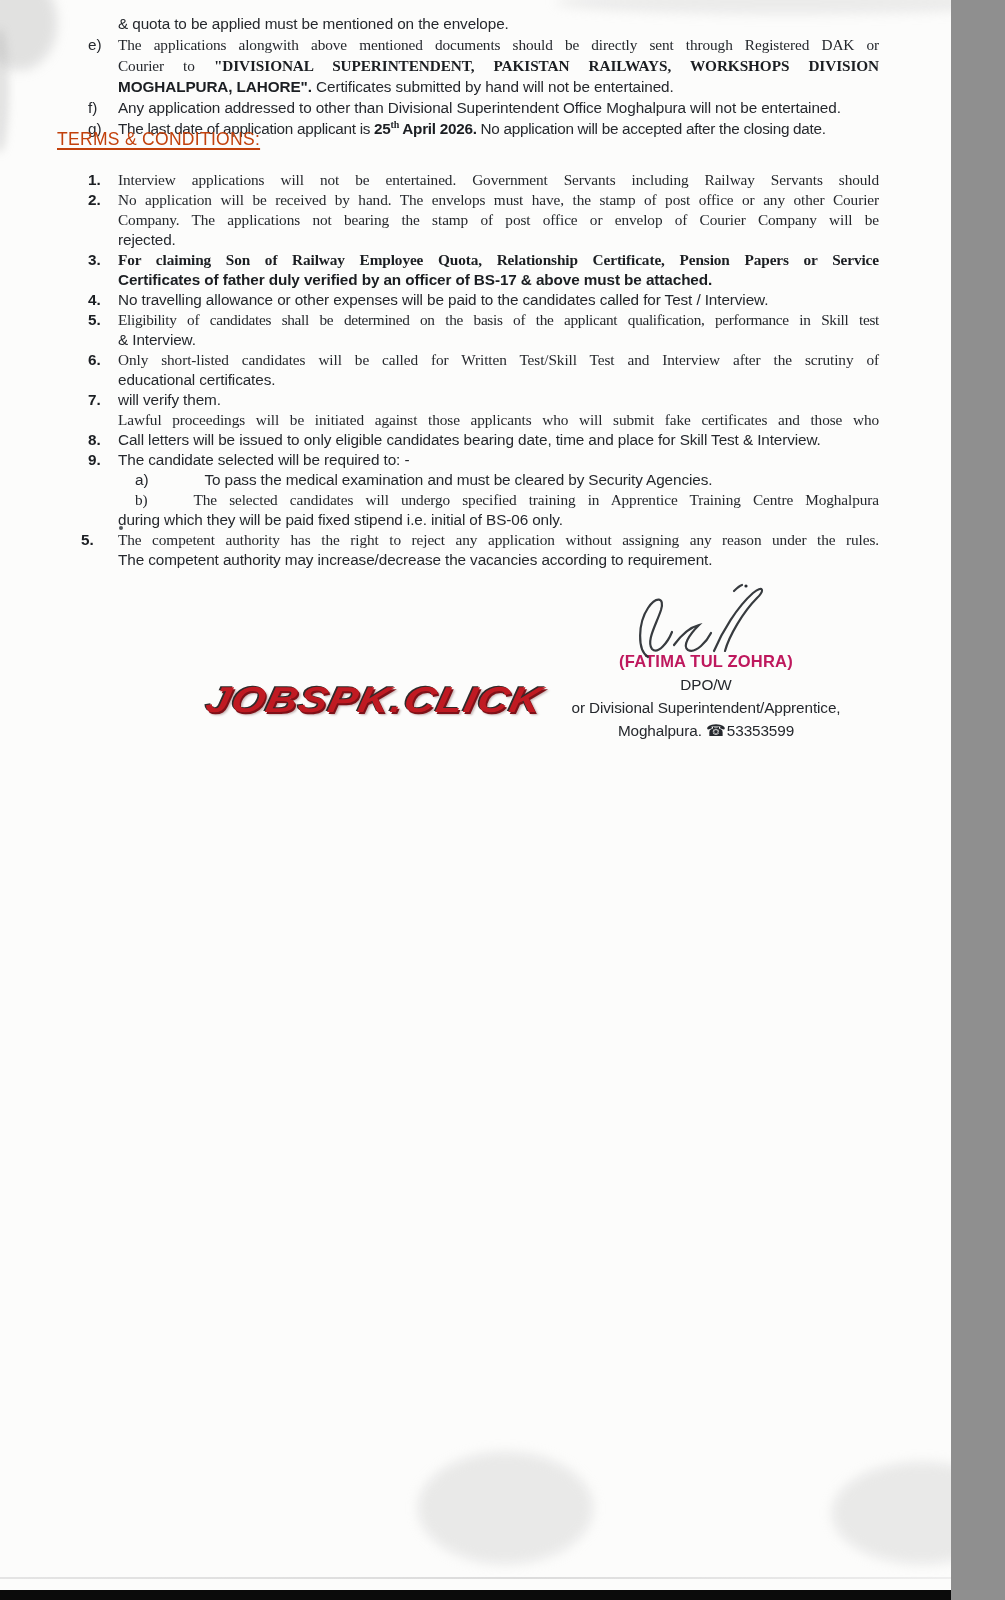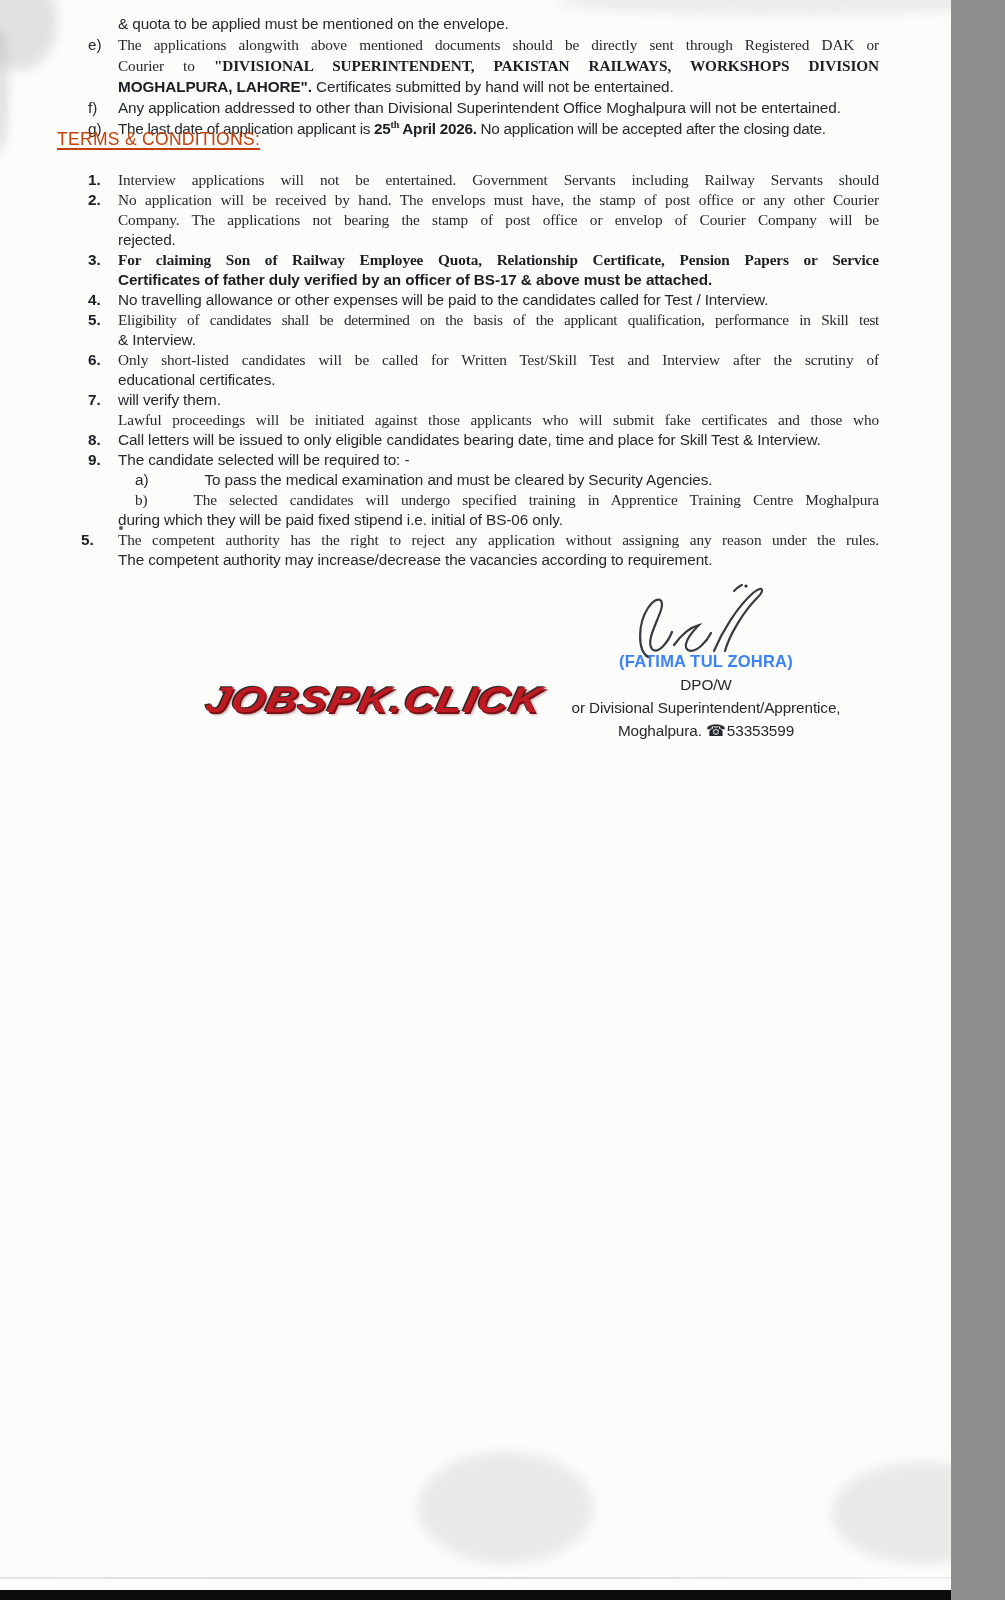--- a/index.html
+++ b/index.html
@@ -24,21 +24,21 @@
   .sub{text-indent:17px;}
   .slab{display:inline;}
   .sgap{display:inline-block;}
   .sgap-a{width:56px;}
   .sgap-b{width:46px;}
   
   .terms-head{position:absolute;left:57px;top:129px;font-size:17.5px;font-weight:normal;letter-spacing:0.3px;
               color:#c2410c;text-decoration:underline;text-decoration-thickness:2px;text-underline-offset:3px;}
   
   .sig{position:absolute;left:552px;top:650px;width:308px;text-align:center;line-height:23px;}
-  .sig-name{font-size:16.5px;font-weight:bold;color:#3b82f6;letter-spacing:0.2px;}
+  .sig-name{font-size:16.5px;font-weight:bold;color:#be185d;letter-spacing:0.2px;}
   .phone-ic{font-size:16px;margin-right:1px;}
   .scribble{position:absolute;left:618px;top:583px;width:160px;height:82px;z-index:2;}
   
   .watermark{position:absolute;left:202px;top:679px;z-index:3;font-size:36px;font-weight:bold;font-style:italic;
              letter-spacing:1px;white-space:nowrap;transform:skewX(-12deg) scaleX(1.2);transform-origin:left bottom;
              color:#c01a22;text-shadow:-1.5px -1.5px 0 #2e2b2b,1.5px 1.5px 0 #7e1118,3px 3px 2px rgba(60,0,0,0.28);}
   
   .art{position:absolute;border-radius:50%;}
   .blur6{filter:blur(6px);}
   .blur4{filter:blur(4px);}

